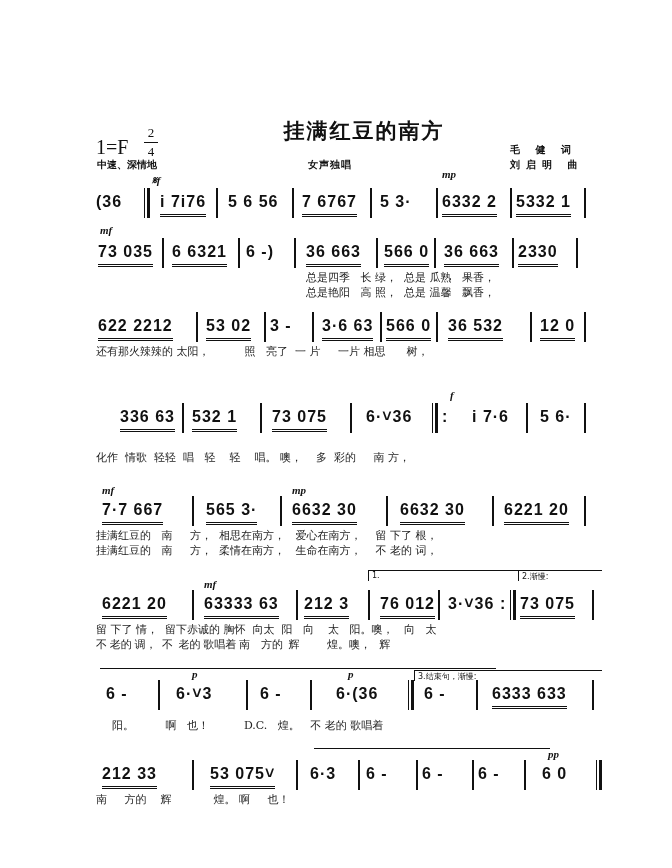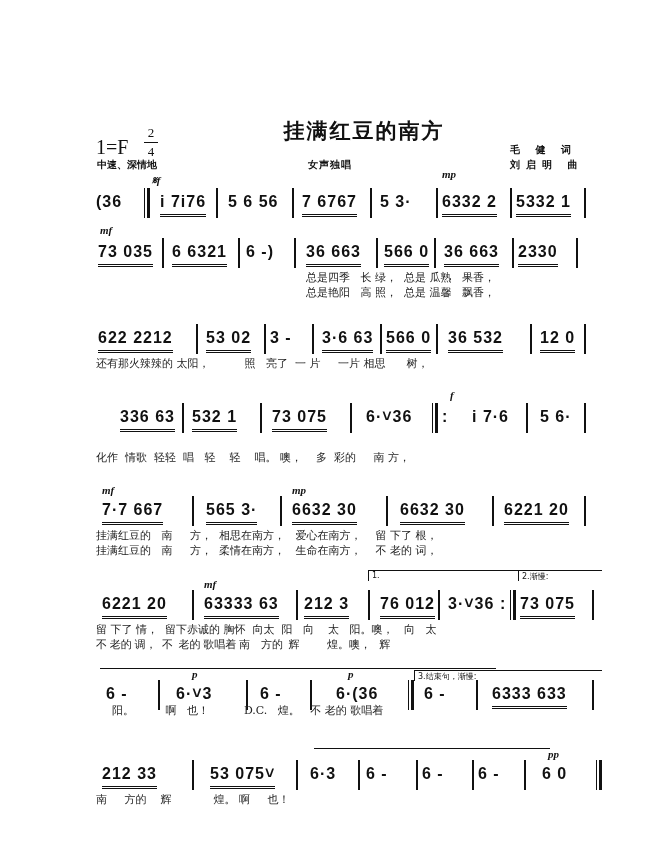--- a/index.html
+++ b/index.html
@@ -75,21 +75,21 @@
     <span class="seg u2" style="left:288px;">566 0</span>
     <span class="bl thin" style="left:338px;"></span>
     <span class="seg u2" style="left:348px;">36 663</span>
     <span class="bl thin" style="left:416px;"></span>
     <span class="seg u2" style="left:422px;">2330</span>
     <span class="bl thin" style="left:480px;"></span>
     <div class="lyr" style="top:30px;left:210px;">总是四季   长 绿，  总是 瓜熟   果香，</div>
     <div class="lyr" style="top:45px;left:210px;">总是艳阳   高 照，  总是 温馨   飘香，</div>
   </div>
 
-  <div class="row" style="top:326px;">
+  <div class="row" style="top:314px;">
     <span class="seg u2" style="left:2px;">622 2212</span>
     <span class="bl thin" style="left:100px;"></span>
     <span class="seg u2" style="left:110px;">53 02</span>
     <span class="bl thin" style="left:168px;"></span>
     <span class="seg" style="left:174px;">3 -</span>
     <span class="bl thin" style="left:216px;"></span>
     <span class="seg u2" style="left:226px;">3·6 63</span>
     <span class="bl thin" style="left:284px;"></span>
     <span class="seg u2" style="left:290px;">566 0</span>
     <span class="bl thin" style="left:340px;"></span>
@@ -166,21 +166,21 @@
     <span class="seg" style="left:80px;">6·˅3</span>
     <span class="bl thin" style="left:150px;"></span>
     <span class="seg" style="left:164px;">6 -</span>
     <span class="bl thin" style="left:214px;"></span>
     <span class="seg" style="left:240px;">6·(36</span>
     <span class="dbl" style="left:312px;"></span>
     <span class="seg" style="left:328px;">6 -</span>
     <span class="bl thin" style="left:380px;"></span>
     <span class="seg u2" style="left:396px;">6333 633</span>
     <span class="bl thin" style="left:496px;"></span>
-    <div class="lyr" style="top:21px;padding-left:16px;">阳。         啊   也！          D.C.   煌。   不 老的 歌唱着</div>
+    <div class="lyr" style="top:36px;padding-left:16px;">阳。         啊   也！          D.C.   煌。   不 老的 歌唱着</div>
   </div>
 
   <div class="row" style="top:762px;">
     <div class="hair" style="left:218px;top:-14px;width:236px;"></div>
     <span class="dyn" style="left:452px;top:-14px;">pp</span>
     <span class="seg u2" style="left:6px;">212 33</span>
     <span class="bl thin" style="left:96px;"></span>
     <span class="seg u2" style="left:114px;">53 075˅</span>
     <span class="bl thin" style="left:200px;"></span>
     <span class="seg" style="left:214px;">6·3</span>

